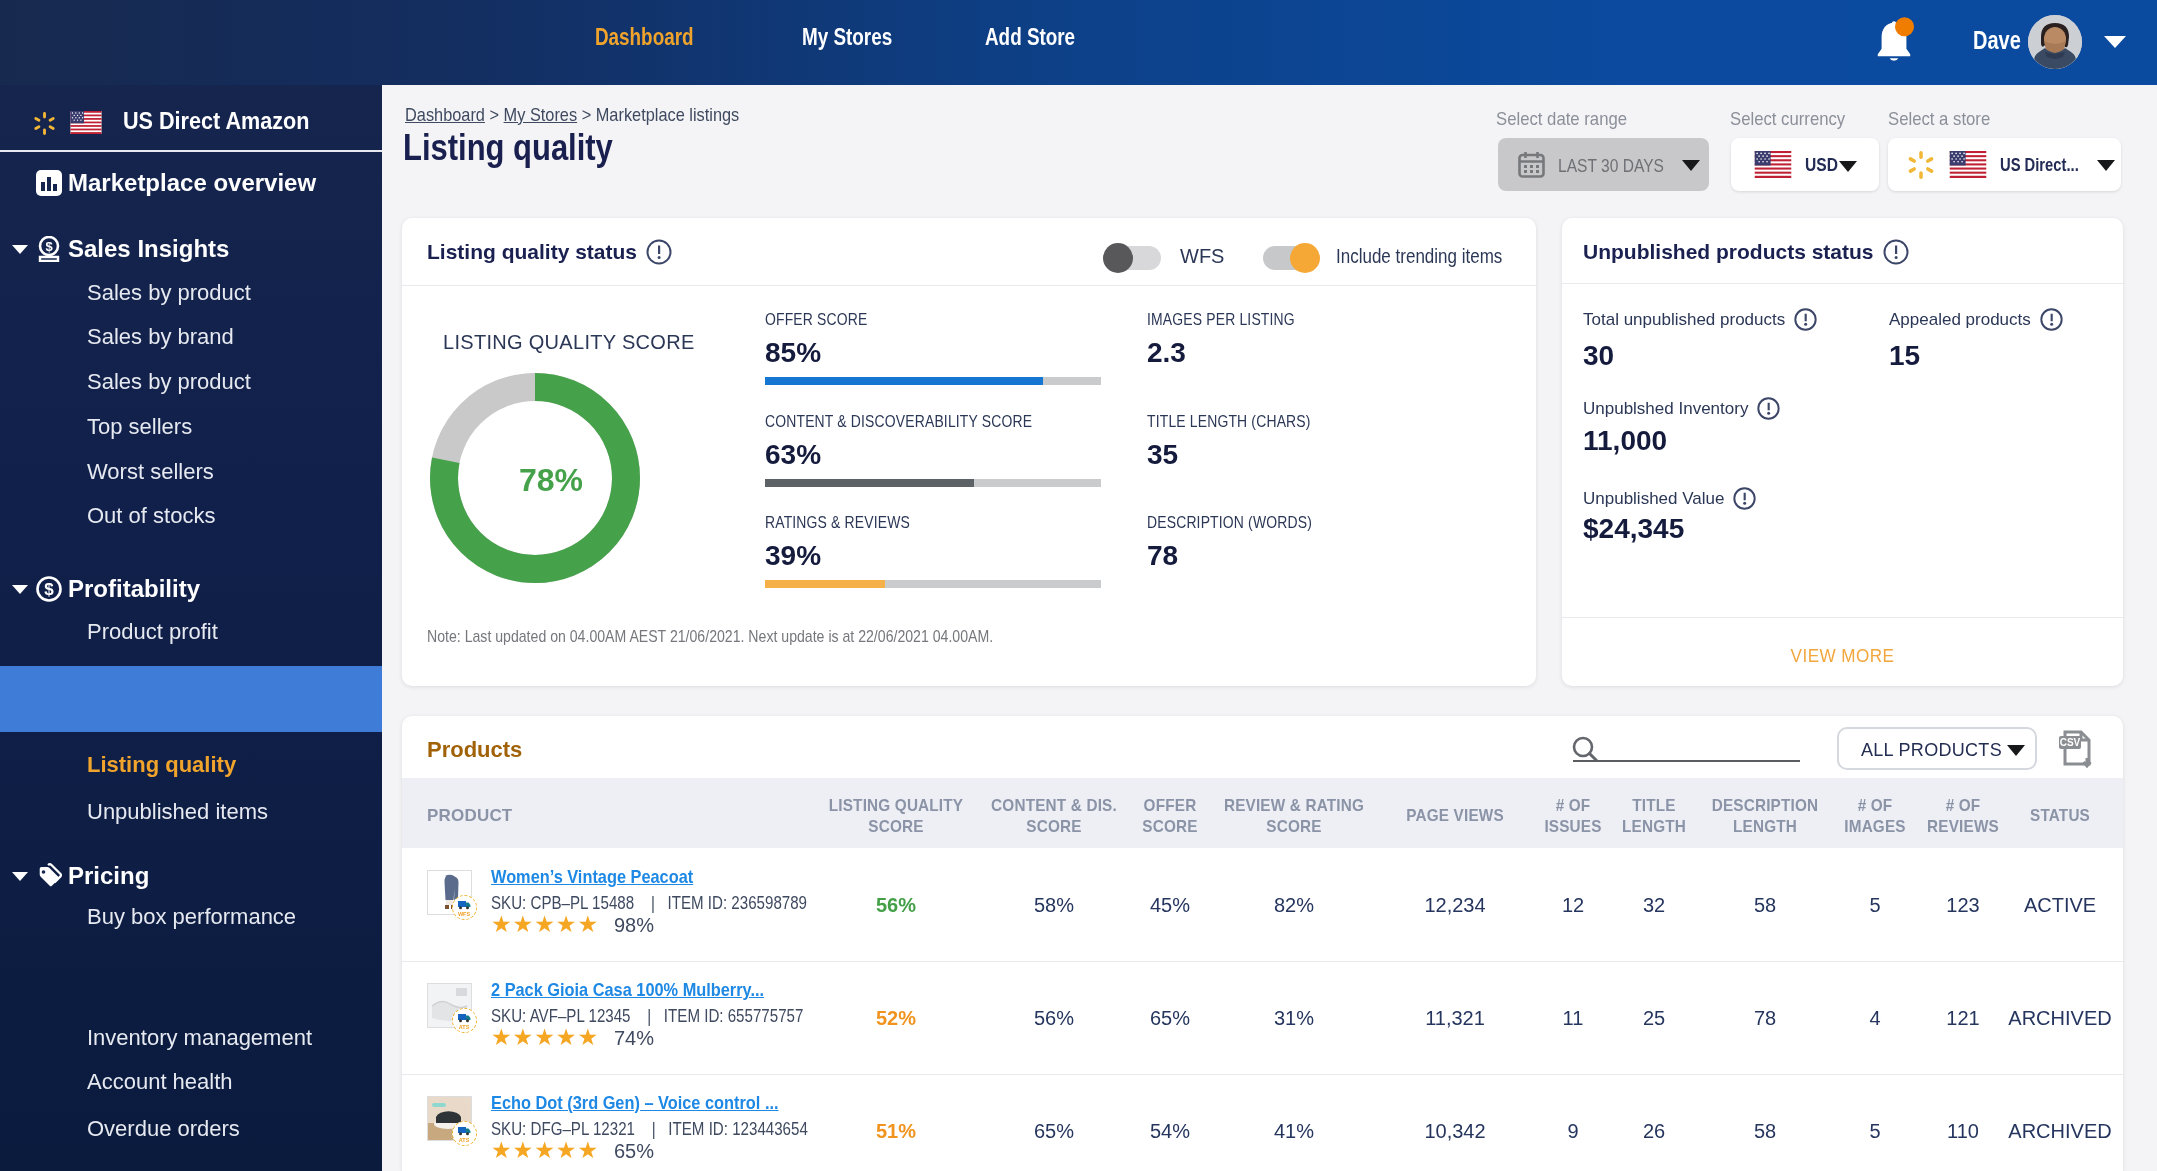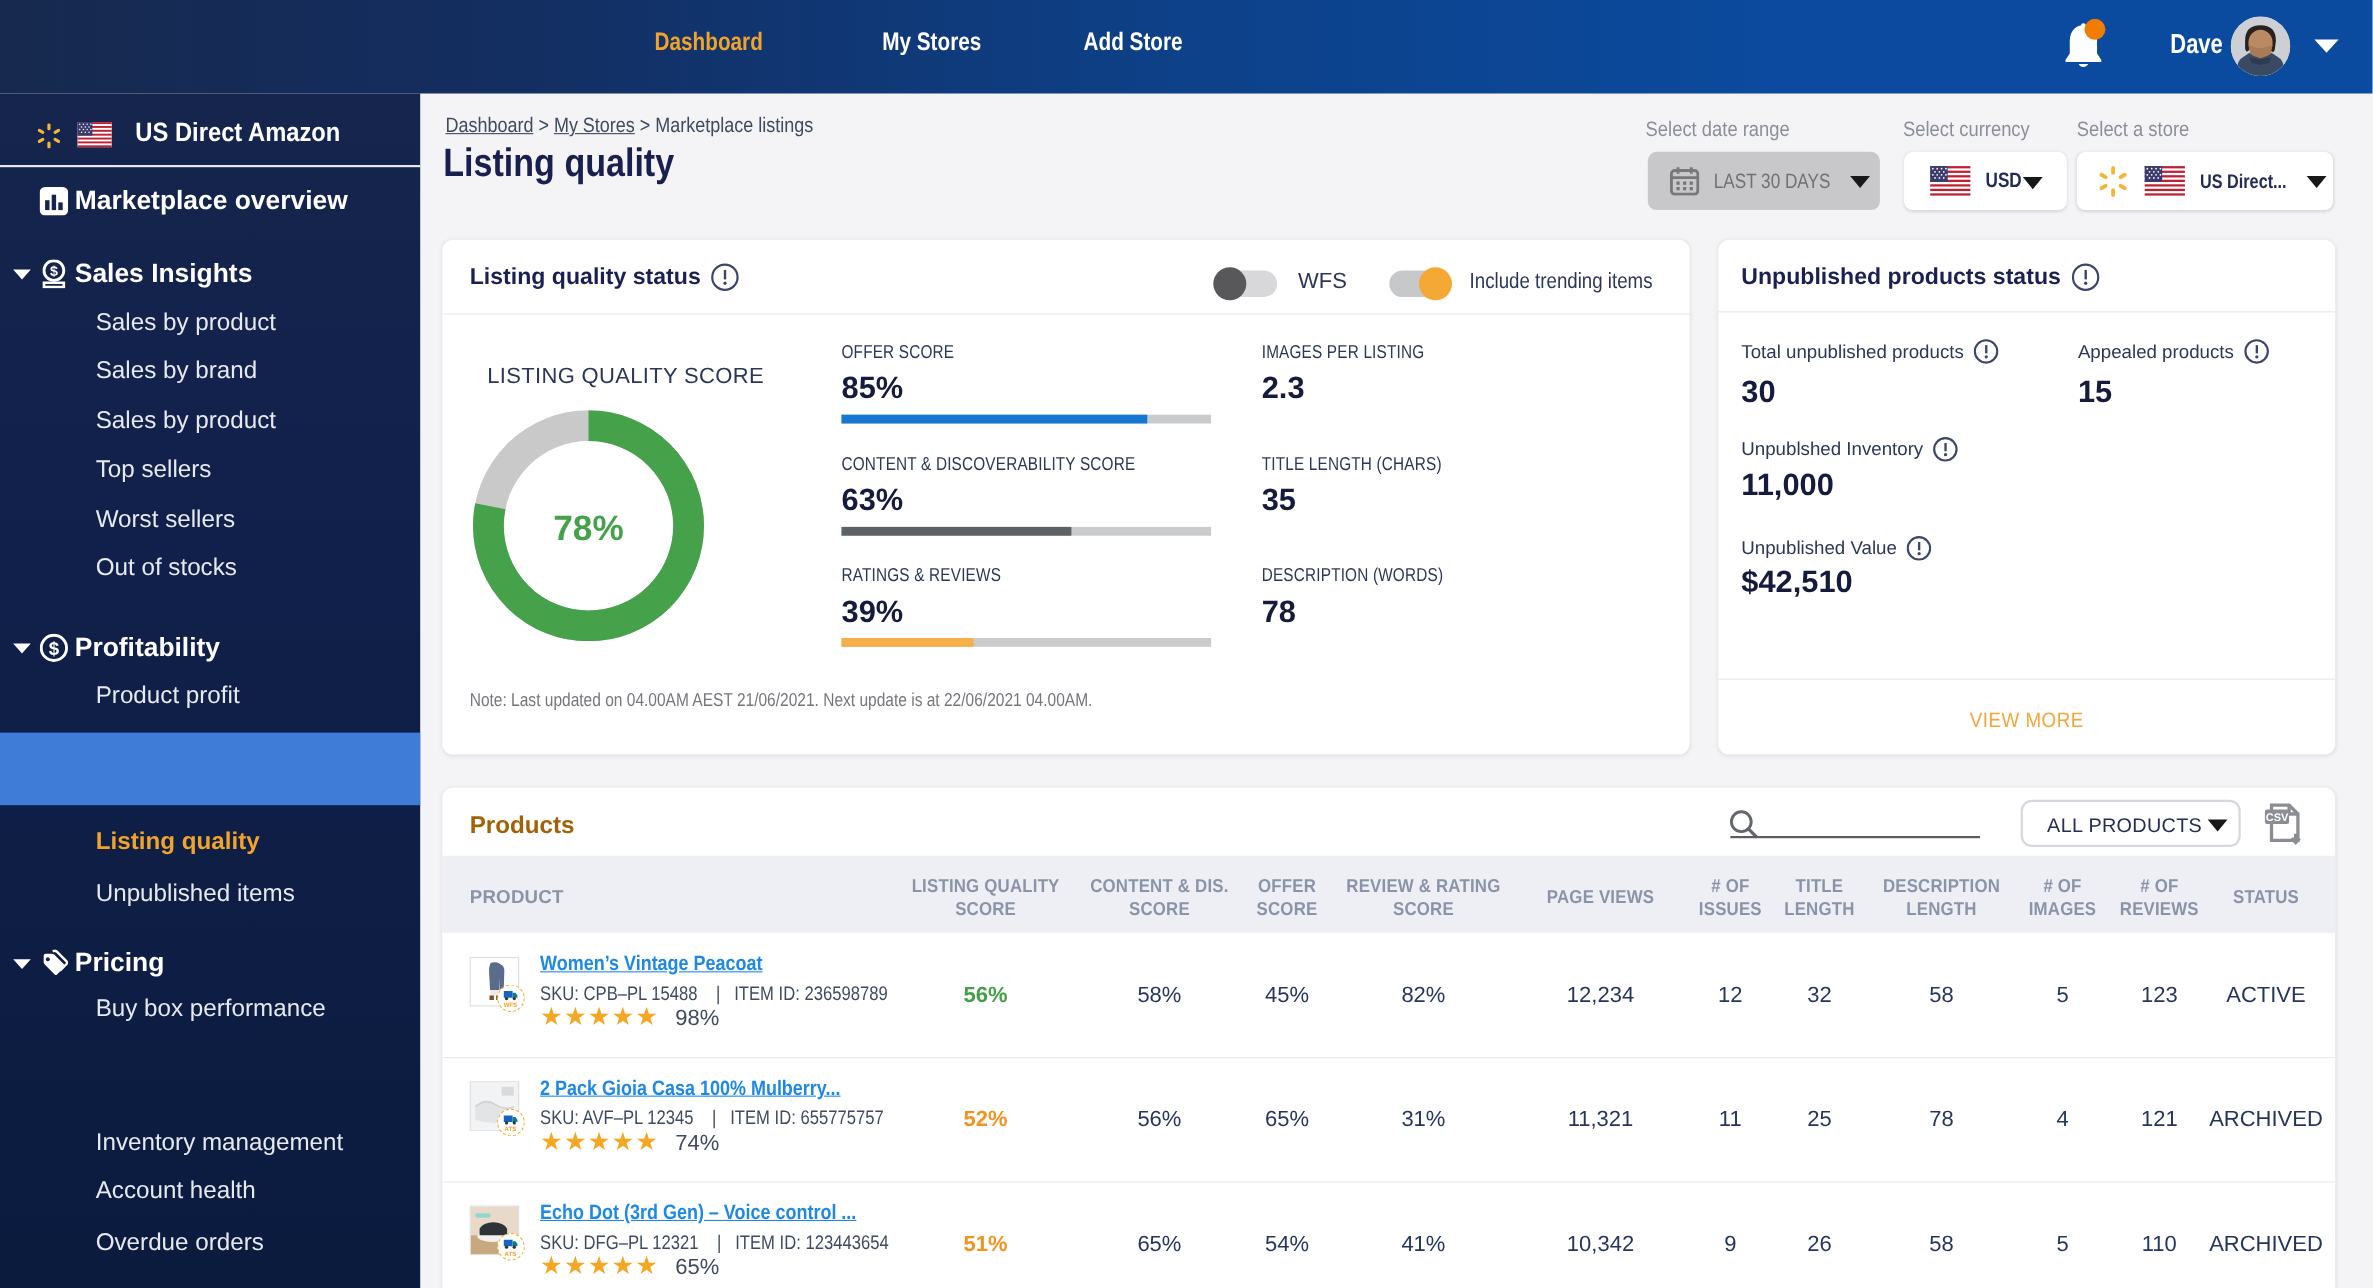--- a/index.html
+++ b/index.html
@@ -309,21 +309,21 @@
       <div class="abs" style="left:778px;top:27px;font-size:20px;color:#2b3756;white-space:nowrap">WFS</div>
       <div class="abs" style="left:861px;top:28px;width:54px;height:24px;border-radius:12px;background:#c6c8ca"></div>
       <div class="abs" style="left:888px;top:25px;width:30px;height:30px;border-radius:50%;background:#f6a836"></div>
       <div class="abs" style="left:934px;top:27px;font-size:20px;color:#2b3756;white-space:nowrap;transform:scaleX(0.85);transform-origin:left">Include trending items</div>
 
       <div class="abs" style="left:41px;top:113px;width:184px;height:20px;font-size:20px;color:#2b3756;text-align:center;letter-spacing:0.3px;white-space:nowrap">LISTING QUALITY SCORE</div>
       <svg class="abs" style="left:28px;top:155px" width="210" height="210" viewBox="0 0 210 210">
         <circle cx="105" cy="105" r="91" fill="none" stroke="#c9c9c9" stroke-width="28"></circle>
         <circle cx="105" cy="105" r="91" fill="none" stroke="#46a24a" stroke-width="28" stroke-dasharray="446 126" transform="rotate(-90 105 105)"></circle>
       </svg>
-      <div class="abs" style="left:28px;top:244px;width:210px;font-size:32px;font-weight:bold;color:#46a24a;text-align:center">78%</div>
+      <div class="abs" style="left:44px;top:244px;width:210px;font-size:32px;font-weight:bold;color:#46a24a;text-align:center">78%</div>
 
       <div class="abs mlabel" style="left:363px;top:92px">OFFER SCORE</div>
       <div class="abs mval" style="left:363px;top:119px">85%</div>
       <div class="abs track" style="left:363px;top:159px">
           <div class="fill" style="width:278px;background:#1677d2"></div>
         </div>
 
       <div class="abs mlabel" style="left:363px;top:194px">CONTENT &amp; DISCOVERABILITY SCORE</div>
       <div class="abs mval" style="left:363px;top:221px">63%</div>
       <div class="abs track" style="left:363px;top:261px">
@@ -388,21 +388,21 @@
       <div class="abs uval" style="left:21px;top:207px">11,000</div>
 
       <div class="lblrow ulabel" style="left:21px;top:269px">
           <span>Unpublished Value</span>
       <svg width="23" height="23" viewBox="0 0 26 26">
         <circle cx="13" cy="13" r="11.5" fill="none" stroke="#3b4668" stroke-width="2.2"></circle>
         <rect x="12" y="6.5" width="2.4" height="8.5" fill="#3b4668"></rect>
         <circle cx="13.2" cy="18.5" r="1.7" fill="#3b4668"></circle>
       </svg>
         </div>
-      <div class="abs uval" style="left:21px;top:295px">$42,510</div>
+      <div class="abs uval" style="left:21px;top:295px">$24,345</div>
 
       <div class="abs" style="left:0;top:399px;width:561px;height:1px;background:#e9e9eb"></div>
       <div class="abs" style="left:0;top:427px;width:561px;text-align:center;font-size:19px;color:#f2a73d;letter-spacing:0.5px;transform:scaleX(0.9)">VIEW MORE</div>
     </div>
 
     <div class="abs card" style="left:402px;top:716px;width:1721px;height:455px;border-radius:10px 10px 0 0;">
       <div class="abs" style="left:25px;top:21px;font-size:22px;font-weight:bold;color:#a16207">Products</div>
       <svg class="abs" style="left:1168px;top:18px" width="30" height="30" viewBox="0 0 30 30">
         <circle cx="13" cy="13" r="9" fill="none" stroke="#63666c" stroke-width="2.6"></circle>
         <path d="M19.5 19.5 l7 7" stroke="#63666c" stroke-width="3" stroke-linecap="round"></path>

